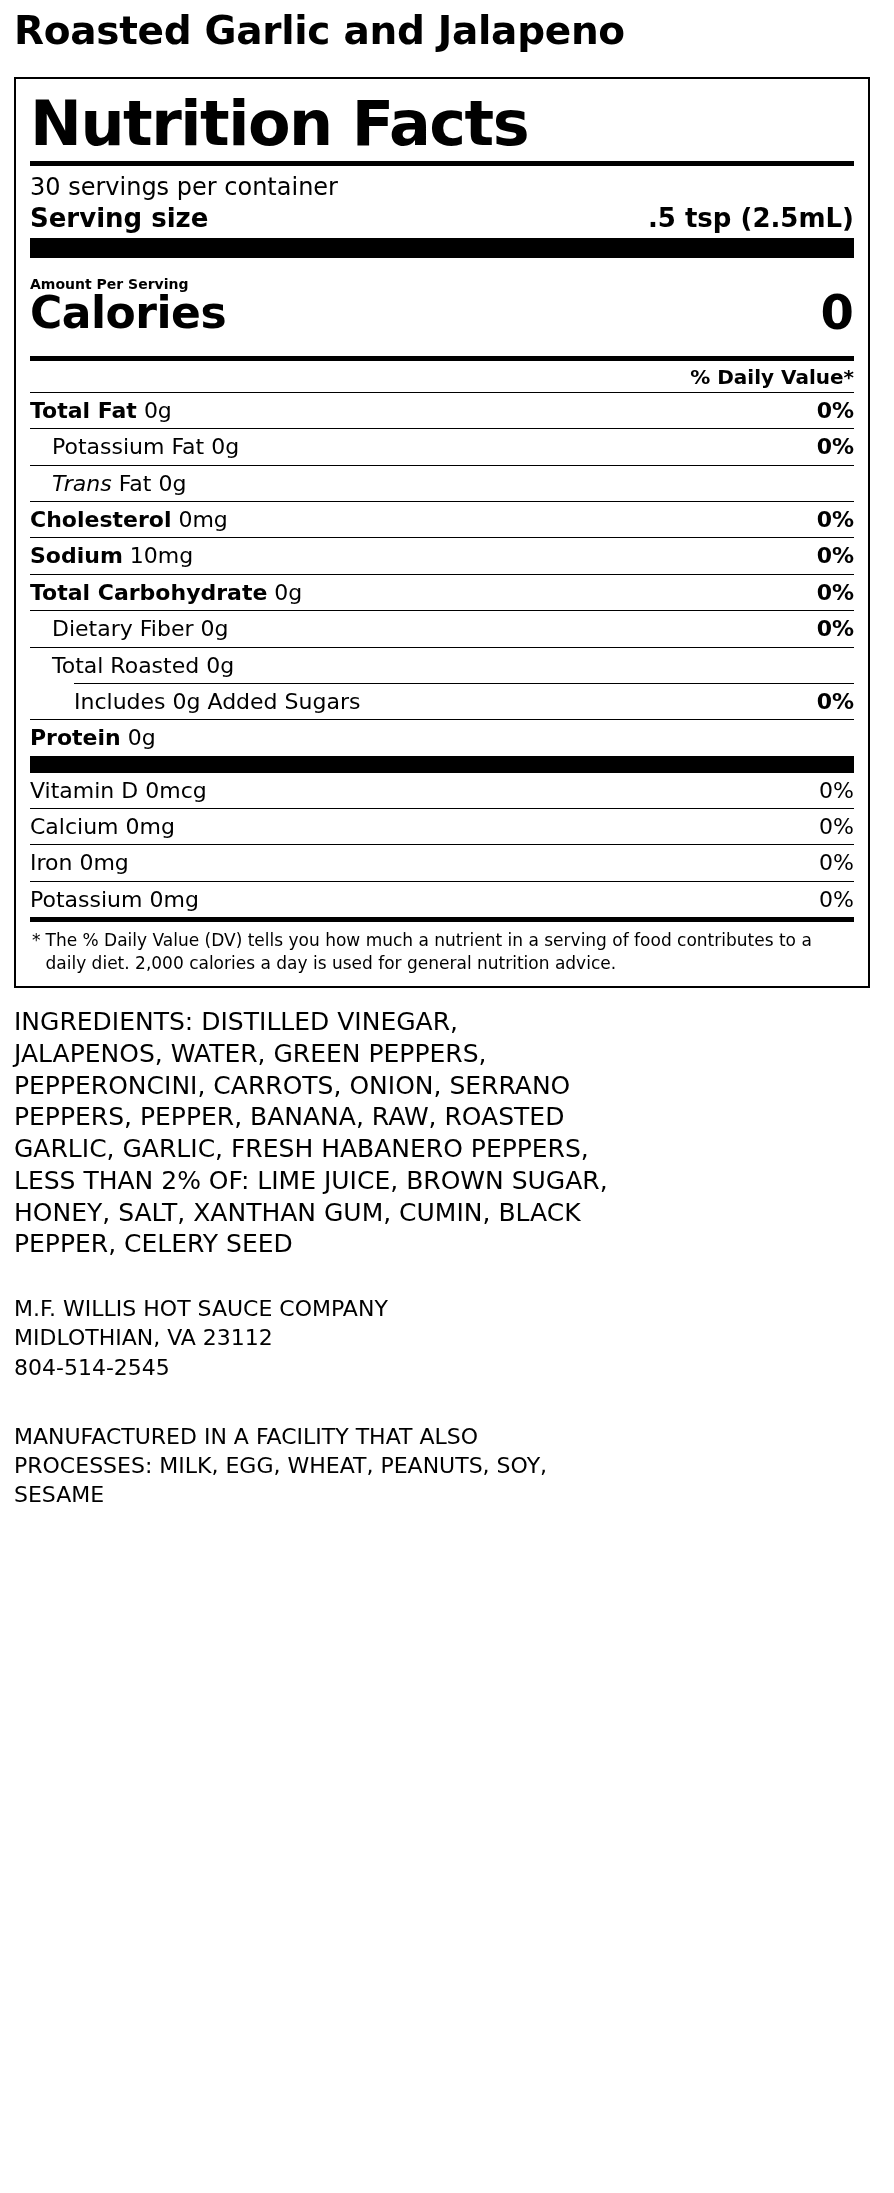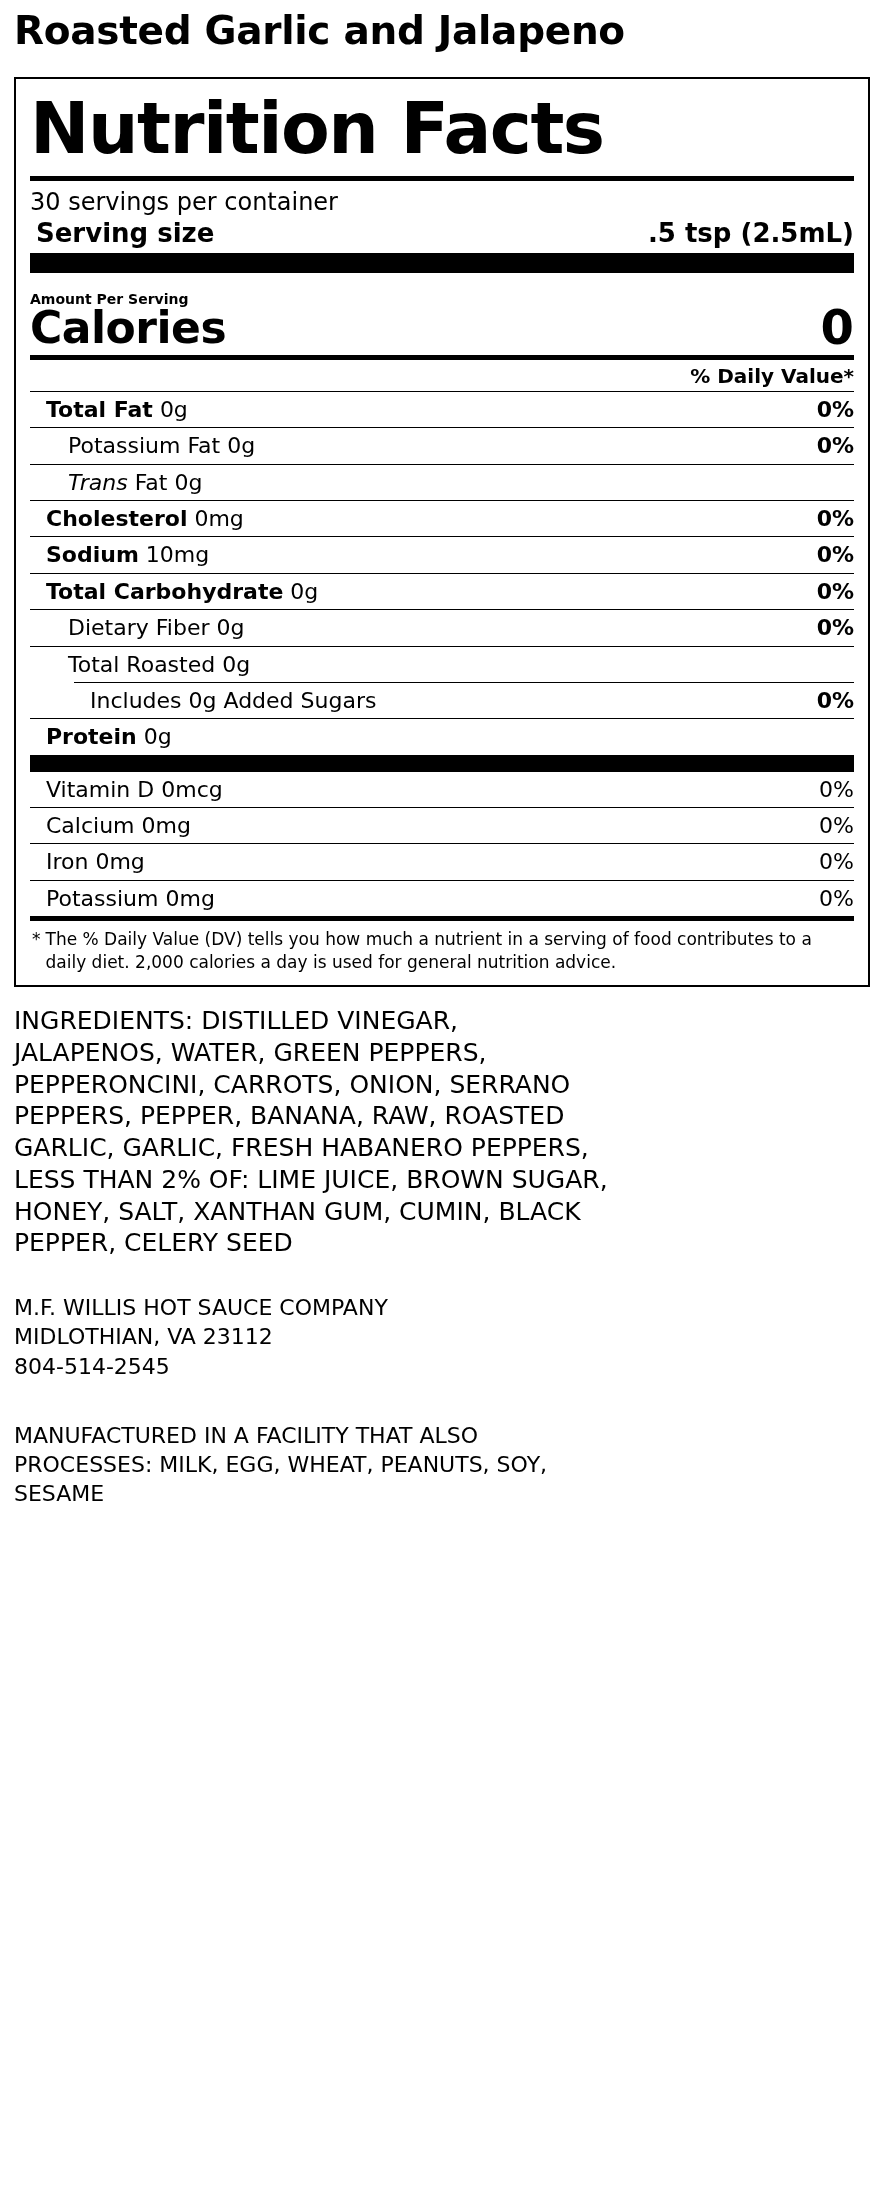--- a/index.html
+++ b/index.html
@@ -26,54 +26,54 @@
     line-height: 1.2;
   }
   .nf-panel {
     margin: 22px 14px 0 14px;
     border: 2px solid #000;
     box-sizing: border-box;
     padding: 10px 14px 12px 14px;
     width: 856px;
   }
   .nf-title {
-    font-size: 71px;
+    font-size: 62px;
     font-weight: bold;
     line-height: 1.0;
     letter-spacing: -1.5px;
-    margin: 4px 0 12px 0;
+    margin: 4px 0 6px 0;
   }
   .rule-thin { border-bottom: 1px solid #000; }
   .rule-med { border-bottom: 5px solid #000; }
   .rule-thick { border-bottom: 20px solid #000; }
   .rule-thick2 { border-bottom: 17px solid #000; }
 
   .servings {
     font-size: 24px;
     margin: 6px 0 0 0;
     line-height: 1.25;
   }
   .serving-size-row {
     display: flex;
     justify-content: space-between;
     align-items: center;
     font-size: 26px;
     font-weight: bold;
-    margin: 1px 0 5px 6px;
+    margin: 1px 0 5px 0;
   }
   .amount-per {
     font-size: 14px;
     font-weight: bold;
     margin: 18px 0 0 0;
   }
   .calories-row {
     display: flex;
     justify-content: space-between;
     align-items: flex-end;
-    margin: -4px 0 4px 0;
+    margin: -4px 0 20px 0;
   }
   .calories-label {
     font-size: 44px;
     font-weight: bold;
     letter-spacing: -0.5px;
     line-height: 1.05;
   }
   .calories-value {
     font-size: 48px;
     font-weight: bold;
@@ -85,21 +85,20 @@
     font-weight: bold;
     padding: 4px 0 3px 0;
   }
   .nut-row {
     display: flex;
     justify-content: space-between;
     align-items: baseline;
     font-size: 22px;
     padding: 5px 0 4px 0;
     line-height: 1.2;
-    margin-left: 16px;
   }
   .nut-row .label { }
   .nut-row .label b { font-weight: bold; }
   .nut-row .pct { font-weight: bold; }
   .indent1 { padding-left: 22px; }
   .indent2 { padding-left: 44px; }
   .italic { font-style: italic; }
   .light-pct { font-weight: normal; }
 
   .footnote {

